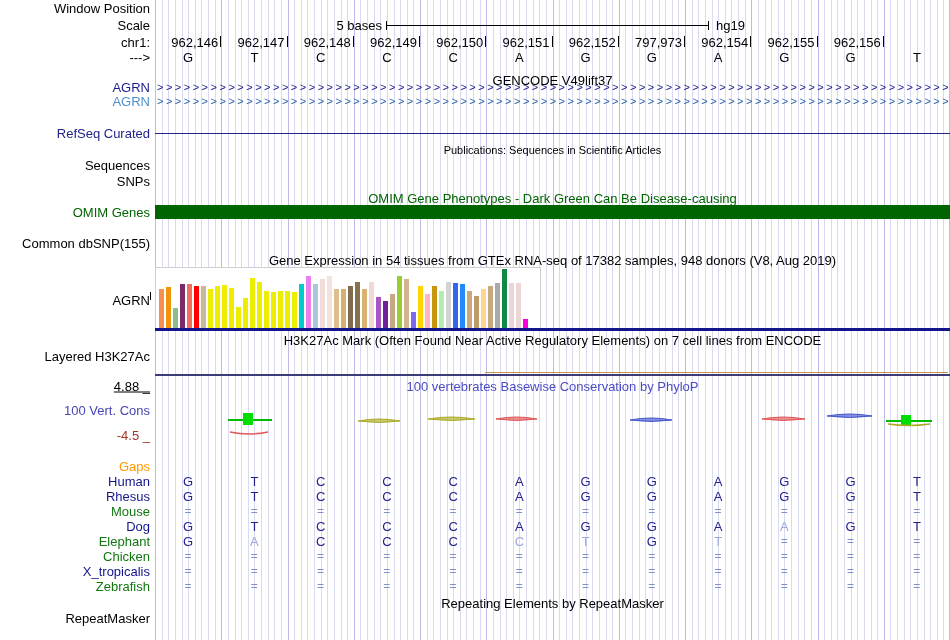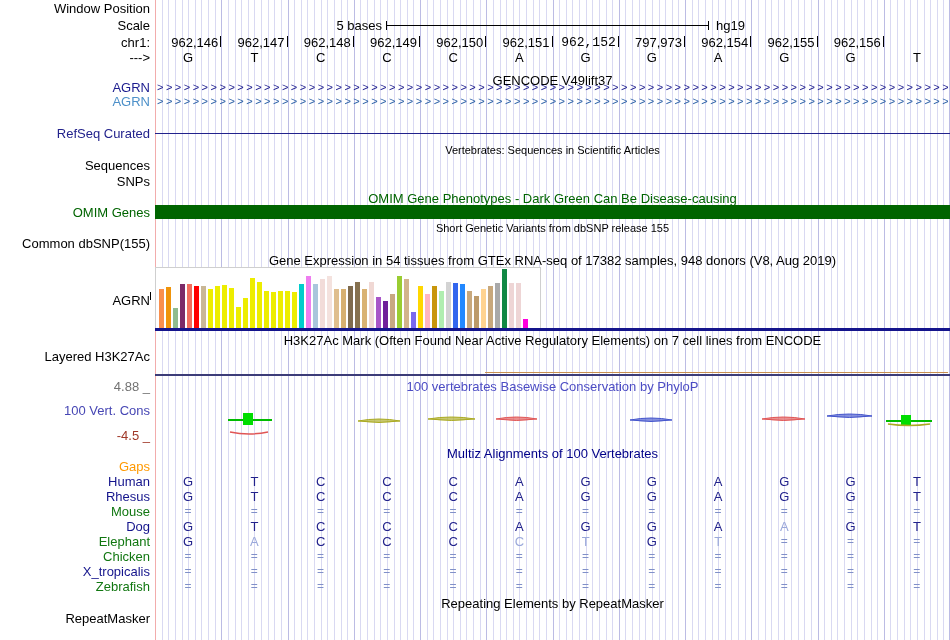--- a/index.html
+++ b/index.html
@@ -170,21 +170,21 @@
       <div class="coord-label" style="left: 284.5px; top: 42px;">962,147</div>
       <div class="coord-tick" style="left: 286.5px; top: 36px;"></div>
       <div class="coord-label" style="left: 350.75px; top: 42px;">962,148</div>
       <div class="coord-tick" style="left: 352.75px; top: 36px;"></div>
       <div class="coord-label" style="left: 417px; top: 42px;">962,149</div>
       <div class="coord-tick" style="left: 419px; top: 36px;"></div>
       <div class="coord-label" style="left: 483.25px; top: 42px;">962,150</div>
       <div class="coord-tick" style="left: 485.25px; top: 36px;"></div>
       <div class="coord-label" style="left: 549.5px; top: 42px;">962,151</div>
       <div class="coord-tick" style="left: 551.5px; top: 36px;"></div>
-      <div class="coord-label" style="left: 615.75px; top: 42px; font-family: Liberation Mono, monospace;">962,152</div>
+      <div class="coord-label" style="left: 615.75px; top: 42px;">962,152</div>
       <div class="coord-tick" style="left: 617.75px; top: 36px;"></div>
       <div class="coord-label" style="left: 682px; top: 42px;">797,973</div>
       <div class="coord-tick" style="left: 684px; top: 36px;"></div>
       <div class="coord-label" style="left: 748.25px; top: 42px;">962,154</div>
       <div class="coord-tick" style="left: 750.25px; top: 36px;"></div>
       <div class="coord-label" style="left: 814.5px; top: 42px;">962,155</div>
       <div class="coord-tick" style="left: 816.5px; top: 36px;"></div>
       <div class="coord-label" style="left: 880.75px; top: 42px;">962,156</div>
       <div class="coord-tick" style="left: 882.75px; top: 36px;"></div>
     </div>
@@ -207,29 +207,28 @@
 
   <div class="title" style="top:80px">GENCODE V49lift37</div>
   <div class="gutter-label" style="top: 87px; color: rgb(27, 27, 142);" id="gene1label">AGRN</div>
   <div class="arrow-row" style="top: 87px; color: rgb(27, 27, 142);" id="gene1arrows">&gt;&gt;&gt;&gt;&gt;&gt;&gt;&gt;&gt;&gt;&gt;&gt;&gt;&gt;&gt;&gt;&gt;&gt;&gt;&gt;&gt;&gt;&gt;&gt;&gt;&gt;&gt;&gt;&gt;&gt;&gt;&gt;&gt;&gt;&gt;&gt;&gt;&gt;&gt;&gt;&gt;&gt;&gt;&gt;&gt;&gt;&gt;&gt;&gt;&gt;&gt;&gt;&gt;&gt;&gt;&gt;&gt;&gt;&gt;&gt;&gt;&gt;&gt;&gt;&gt;&gt;&gt;&gt;&gt;&gt;&gt;&gt;&gt;&gt;&gt;&gt;&gt;&gt;&gt;&gt;&gt;&gt;&gt;&gt;&gt;&gt;&gt;&gt;&gt;&gt;&gt;&gt;&gt;&gt;&gt;&gt;&gt;&gt;&gt;&gt;&gt;&gt;&gt;&gt;&gt;&gt;&gt;&gt;&gt;&gt;</div>
   <div class="gutter-label" style="top: 101px; color: rgb(77, 144, 201);" id="gene2label">AGRN</div>
   <div class="arrow-row" style="top: 101px; color: rgb(46, 98, 168);" id="gene2arrows">&gt;&gt;&gt;&gt;&gt;&gt;&gt;&gt;&gt;&gt;&gt;&gt;&gt;&gt;&gt;&gt;&gt;&gt;&gt;&gt;&gt;&gt;&gt;&gt;&gt;&gt;&gt;&gt;&gt;&gt;&gt;&gt;&gt;&gt;&gt;&gt;&gt;&gt;&gt;&gt;&gt;&gt;&gt;&gt;&gt;&gt;&gt;&gt;&gt;&gt;&gt;&gt;&gt;&gt;&gt;&gt;&gt;&gt;&gt;&gt;&gt;&gt;&gt;&gt;&gt;&gt;&gt;&gt;&gt;&gt;&gt;&gt;&gt;&gt;&gt;&gt;&gt;&gt;&gt;&gt;&gt;&gt;&gt;&gt;&gt;&gt;&gt;&gt;&gt;&gt;&gt;&gt;&gt;&gt;&gt;&gt;&gt;&gt;&gt;&gt;&gt;&gt;&gt;&gt;&gt;&gt;&gt;&gt;&gt;&gt;</div>
 
   <div class="gutter-label" style="top:133px;color:#22228C">RefSeq Curated</div>
   <div class="hline" style="left:155px;top:133px;width:795px;height:1px;background:#22228C"></div>
 
-  <div class="title small" style="top:150px">Vertebrates: Sequences in Scientific Articles</div>
+  <div class="title small" style="top:150px">Publications: Sequences in Scientific Articles</div>
   <div class="gutter-label" style="top:165px">Sequences</div>
   <div class="gutter-label" style="top:181px">SNPs</div>
 
   <div class="title" style="top:198px;color:#006400">OMIM Gene Phenotypes - Dark Green Can Be Disease-causing</div>
   <div class="gutter-label" style="top:212px;color:#006400">OMIM Genes</div>
   <div class="hline" style="left:155px;top:205px;width:795px;height:14px;background:#006400"></div>
 
-  <div class="title small" style="top:228px">Short Genetic Variants from dbSNP release 155</div>
   <div class="gutter-label" style="top:243px">Common dbSNP(155)</div>
 
   <div class="title" style="top:260px">Gene Expression in 54 tissues from GTEx RNA-seq of 17382 samples, 948 donors (V8, Aug 2019)</div>
   <div class="gutter-label" style="top:300px">AGRN</div>
   <div class="hline" style="left:150px;top:292px;width:1px;height:8px;background:#000"></div>
   <div class="gtex-box" id="gtexbox">
       <div class="gtex-bar" style="left: 3px; height: 40px; background: rgb(249, 143, 78);"></div>
       <div class="gtex-bar" style="left: 10px; height: 42px; background: rgb(239, 148, 11);"></div>
       <div class="gtex-bar" style="left: 17px; height: 21px; background: rgb(143, 188, 143);"></div>
       <div class="gtex-bar" style="left: 24px; height: 45px; background: rgb(125, 42, 104);"></div>
@@ -283,40 +282,39 @@
       <div class="gtex-bar" style="left: 360px; height: 46px; background: rgb(238, 213, 213);"></div>
       <div class="gtex-bar" style="left: 367px; height: 10px; background: rgb(255, 0, 221);"></div>
     </div>
   <div class="hline" style="left:155px;top:328px;width:795px;height:3px;background:#14148C"></div>
 
   <div class="title" style="top:340px">H3K27Ac Mark (Often Found Near Active Regulatory Elements) on 7 cell lines from ENCODE</div>
   <div class="gutter-label" style="top:356px">Layered H3K27Ac</div>
   <div class="hline" style="left:485px;top:372px;width:463px;height:1px;background:#C89050"></div>
   <div class="hline" style="left:155px;top:374px;width:795px;height:2px;background:#3C3C78"></div>
 
-  <div class="gutter-label" style="top: 386px; color: #737373;" id="consmax">4.88 _</div>
+  <div class="gutter-label" style="top: 386px; color: #000000; text-decoration: underline;" id="consmax">4.88 _</div>
   <div class="title" style="top: 386px; color: rgb(76, 76, 196);" id="constitle">100 vertebrates Basewise Conservation by PhyloP</div>
   <div class="gutter-label" style="top: 410px; color: rgb(70, 70, 180);" id="conslabel">100 Vert. Cons</div>
   <div class="gutter-label" style="top: 435px; color: rgb(160, 56, 40);" id="consmin">-4.5 _</div>
   <svg class="marks" id="consmarks" width="950" height="640" viewBox="0 0 950 640">
       <line x1="228" x2="272" y1="420" y2="420" stroke="#00BB00" stroke-width="2"></line>
       <rect x="243" y="413" width="10" height="12" fill="#00DD00"></rect>
       <path d="M 230 432 Q 249 436 268 432" fill="none" stroke="#E05555" stroke-width="1.5"></path>
       <path d="M 358 421 Q 379 417 400 421 Q 379 424 358 421 Z" fill="#AAAA22" fill-opacity="0.65" stroke="#AAAA22" stroke-width="1"></path>
       <path d="M 428 419 Q 451.5 415 475 419 Q 451.5 422 428 419 Z" fill="#AAAA22" fill-opacity="0.65" stroke="#AAAA22" stroke-width="1"></path>
       <path d="M 496 419 Q 516.5 415 537 419 Q 516.5 422 496 419 Z" fill="#E05555" fill-opacity="0.65" stroke="#E05555" stroke-width="1"></path>
       <path d="M 630 420 Q 651 416 672 420 Q 651 423 630 420 Z" fill="#4455CC" fill-opacity="0.65" stroke="#4455CC" stroke-width="1"></path>
       <path d="M 762 419 Q 783.5 415 805 419 Q 783.5 422 762 419 Z" fill="#E05555" fill-opacity="0.65" stroke="#E05555" stroke-width="1"></path>
       <path d="M 827 416 Q 849.5 412 872 416 Q 849.5 419 827 416 Z" fill="#4455CC" fill-opacity="0.65" stroke="#4455CC" stroke-width="1"></path>
       <line x1="886" x2="932" y1="421" y2="421" stroke="#00BB00" stroke-width="2"></line>
       <rect x="901" y="415" width="10" height="10" fill="#00DD00"></rect>
       <path d="M 888 424 Q 909 427 930 424" fill="none" stroke="#AAAA22" stroke-width="1.5"></path>
     </svg>
 
-  <div class="title" style="top: 453px; color: rgb(0, 0, 136);" id="multiztitle">Multiz Alignments of 100 Vertebrates</div>
   <div id="alignment">
       <div class="gutter-label" style="top: 466px; color: rgb(255, 153, 0);">Gaps</div>
       <div class="gutter-label" style="top: 481px; color: rgb(20, 20, 140);">Human</div>
       <div class="aln-cell" style="left: 188.125px; top: 481px; color: rgb(34, 34, 140);">G</div>
       <div class="aln-cell" style="left: 254.375px; top: 481px; color: rgb(34, 34, 140);">T</div>
       <div class="aln-cell" style="left: 320.625px; top: 481px; color: rgb(34, 34, 140);">C</div>
       <div class="aln-cell" style="left: 386.875px; top: 481px; color: rgb(34, 34, 140);">C</div>
       <div class="aln-cell" style="left: 453.125px; top: 481px; color: rgb(34, 34, 140);">C</div>
       <div class="aln-cell" style="left: 519.375px; top: 481px; color: rgb(34, 34, 140);">A</div>
       <div class="aln-cell" style="left: 585.625px; top: 481px; color: rgb(34, 34, 140);">G</div>

